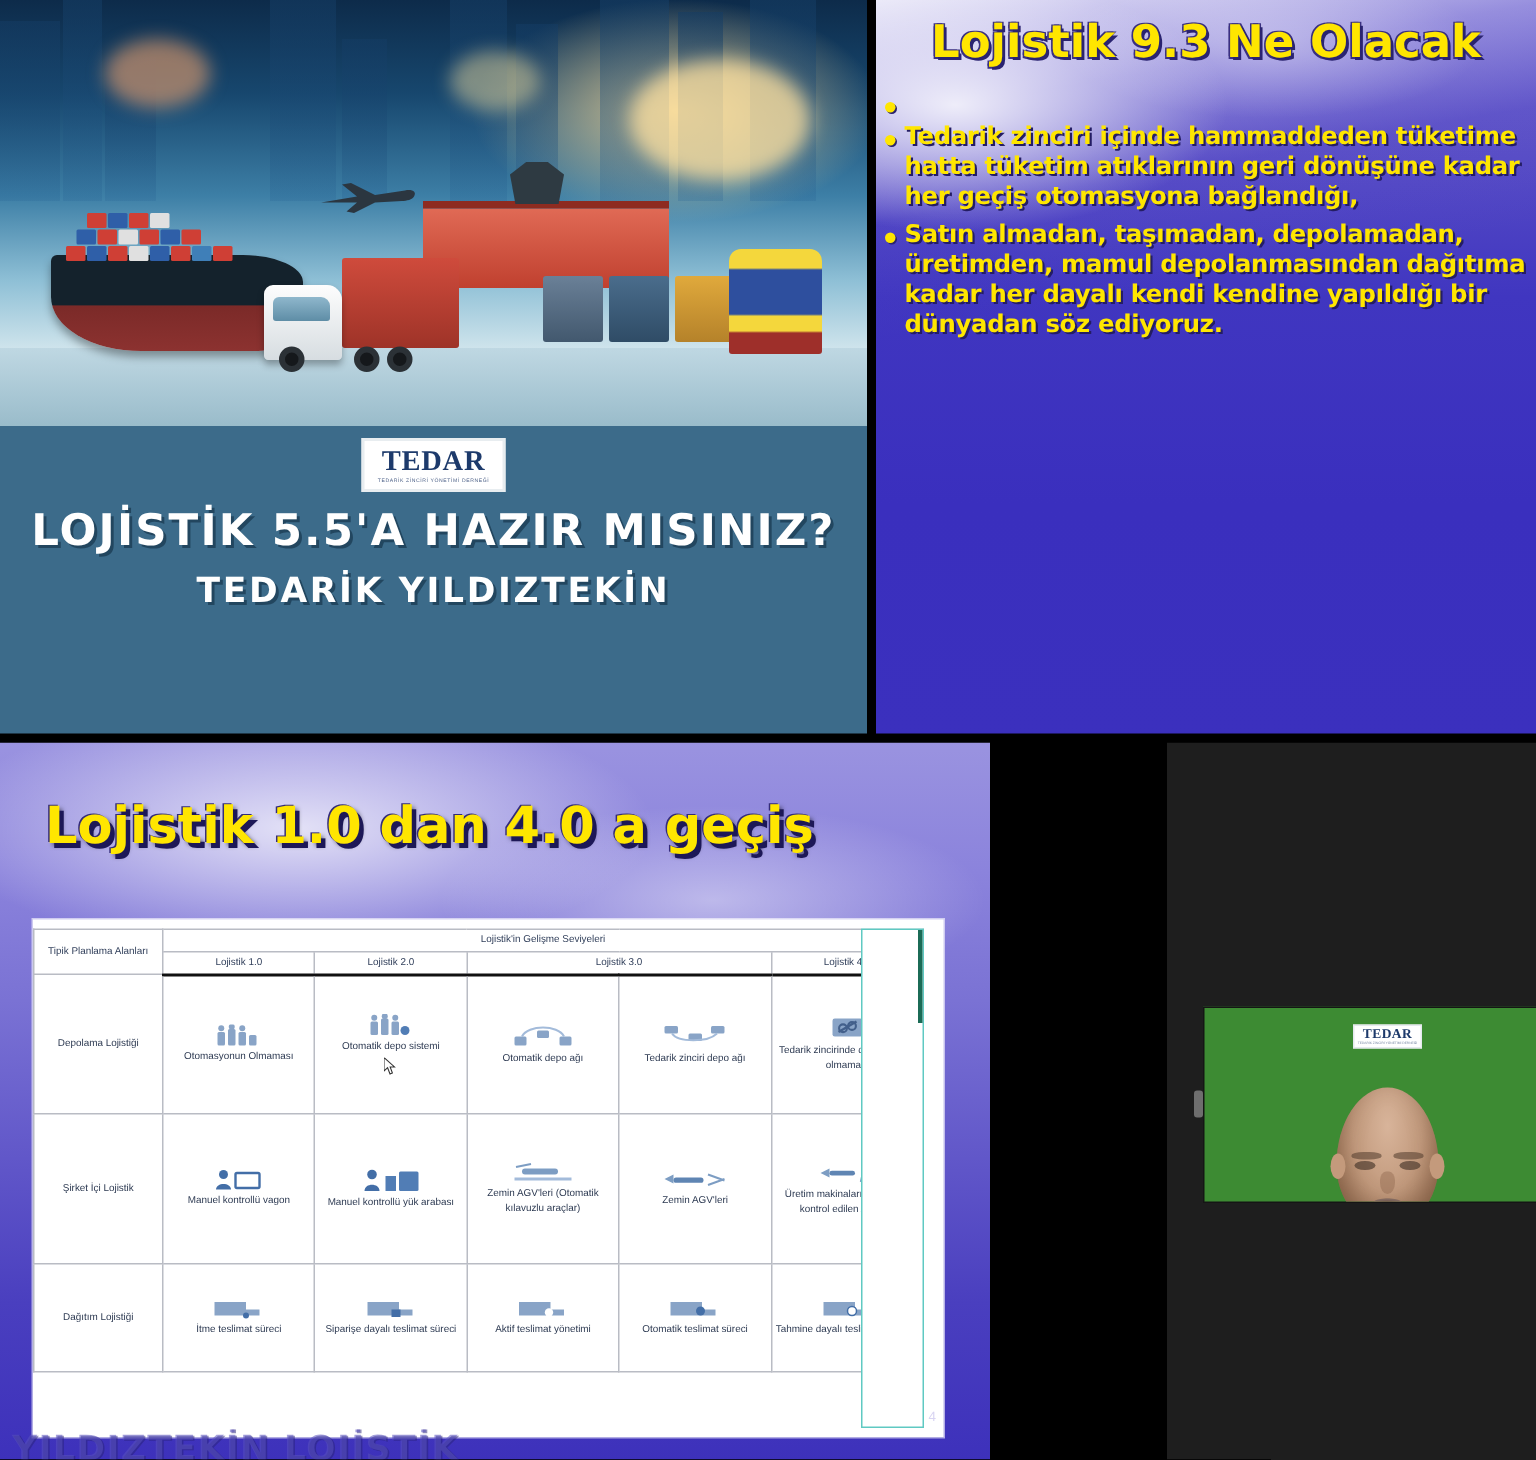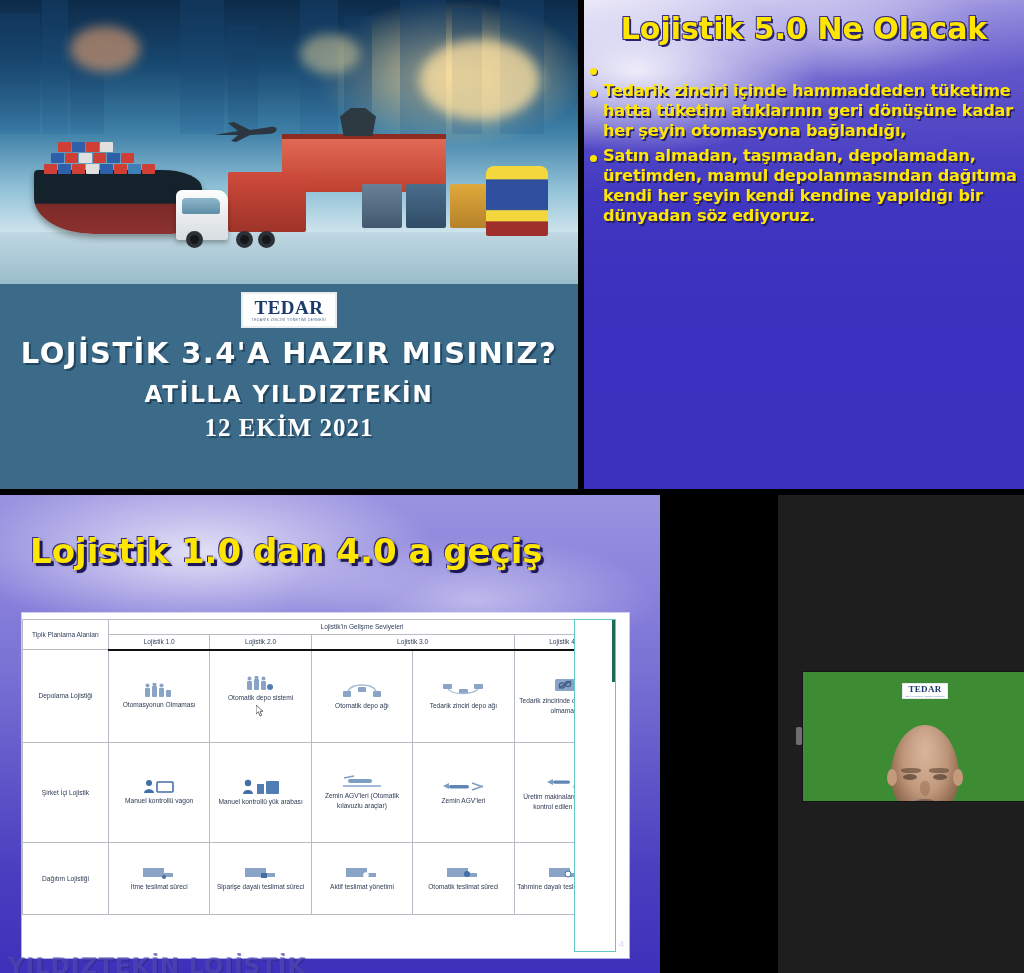--- a/index.html
+++ b/index.html
@@ -280,41 +280,40 @@
       <div class="wagon" style="right:132px;width:40px;background:linear-gradient(180deg,#4a6d8c,#2f4c66);"></div>
       <div class="wagon" style="right:176px;width:40px;background:linear-gradient(180deg,#6a8097,#42586e);"></div>
       <div class="loco"></div>
     </div>
 
     <div class="title-band">
       <div class="tedar-logo">
         <span class="tx">TEDAR</span>
         <span class="sub">TEDARİK ZİNCİRİ YÖNETİMİ DERNEĞİ</span>
       </div>
-      <div class="t-main">LOJİSTİK 3.4'A HAZIR MISINIZ?</div>
-      <div class="t-name">ATİLLA YILDIZTEKİN</div>
-      <div class="t-date">12 EKİM 2021</div>
+      <div class="t-main">LOJİSTİK 5.5'A HAZIR MISINIZ?</div>
+      <div class="t-name">TEDARİK YILDIZTEKİN</div>
     </div>
   </div>
 
   <div class="divider-l"></div>
 
   <div class="slide-bullets">
-    <div class="b-title">Lojistik 5.0 Ne Olacak</div>
+    <div class="b-title">Lojistik 9.3 Ne Olacak</div>
     <div class="b-list">
       <div class="b-item">
         <span class="b-dot"></span>
       </div>
       <div class="b-item">
         <span class="b-dot"></span>
-        <span class="b-text">Tedarik zinciri içinde hammaddeden tüketime hatta tüketim atıklarının geri dönüşüne kadar her şeyin otomasyona bağlandığı,</span>
+        <span class="b-text">Tedarik zinciri içinde hammaddeden tüketime hatta tüketim atıklarının geri dönüşüne kadar her geçiş otomasyona bağlandığı,</span>
       </div>
       <div class="b-item">
         <span class="b-dot"></span>
-        <span class="b-text">Satın almadan, taşımadan, depolamadan, üretimden, mamul depolanmasından dağıtıma kendi her şeyin kendi kendine yapıldığı bir dünyadan söz ediyoruz.</span>
+        <span class="b-text">Satın almadan, taşımadan, depolamadan, üretimden, mamul depolanmasından dağıtıma kadar her dayalı kendi kendine yapıldığı bir dünyadan söz ediyoruz.</span>
       </div>
     </div>
   </div>
 
   <div class="divider-mid"></div>
 
   <div class="slide-table">
     <div class="tb-title">Lojistik 1.0 dan 4.0 a geçiş</div>
 
     <div class="tb-wrap">

